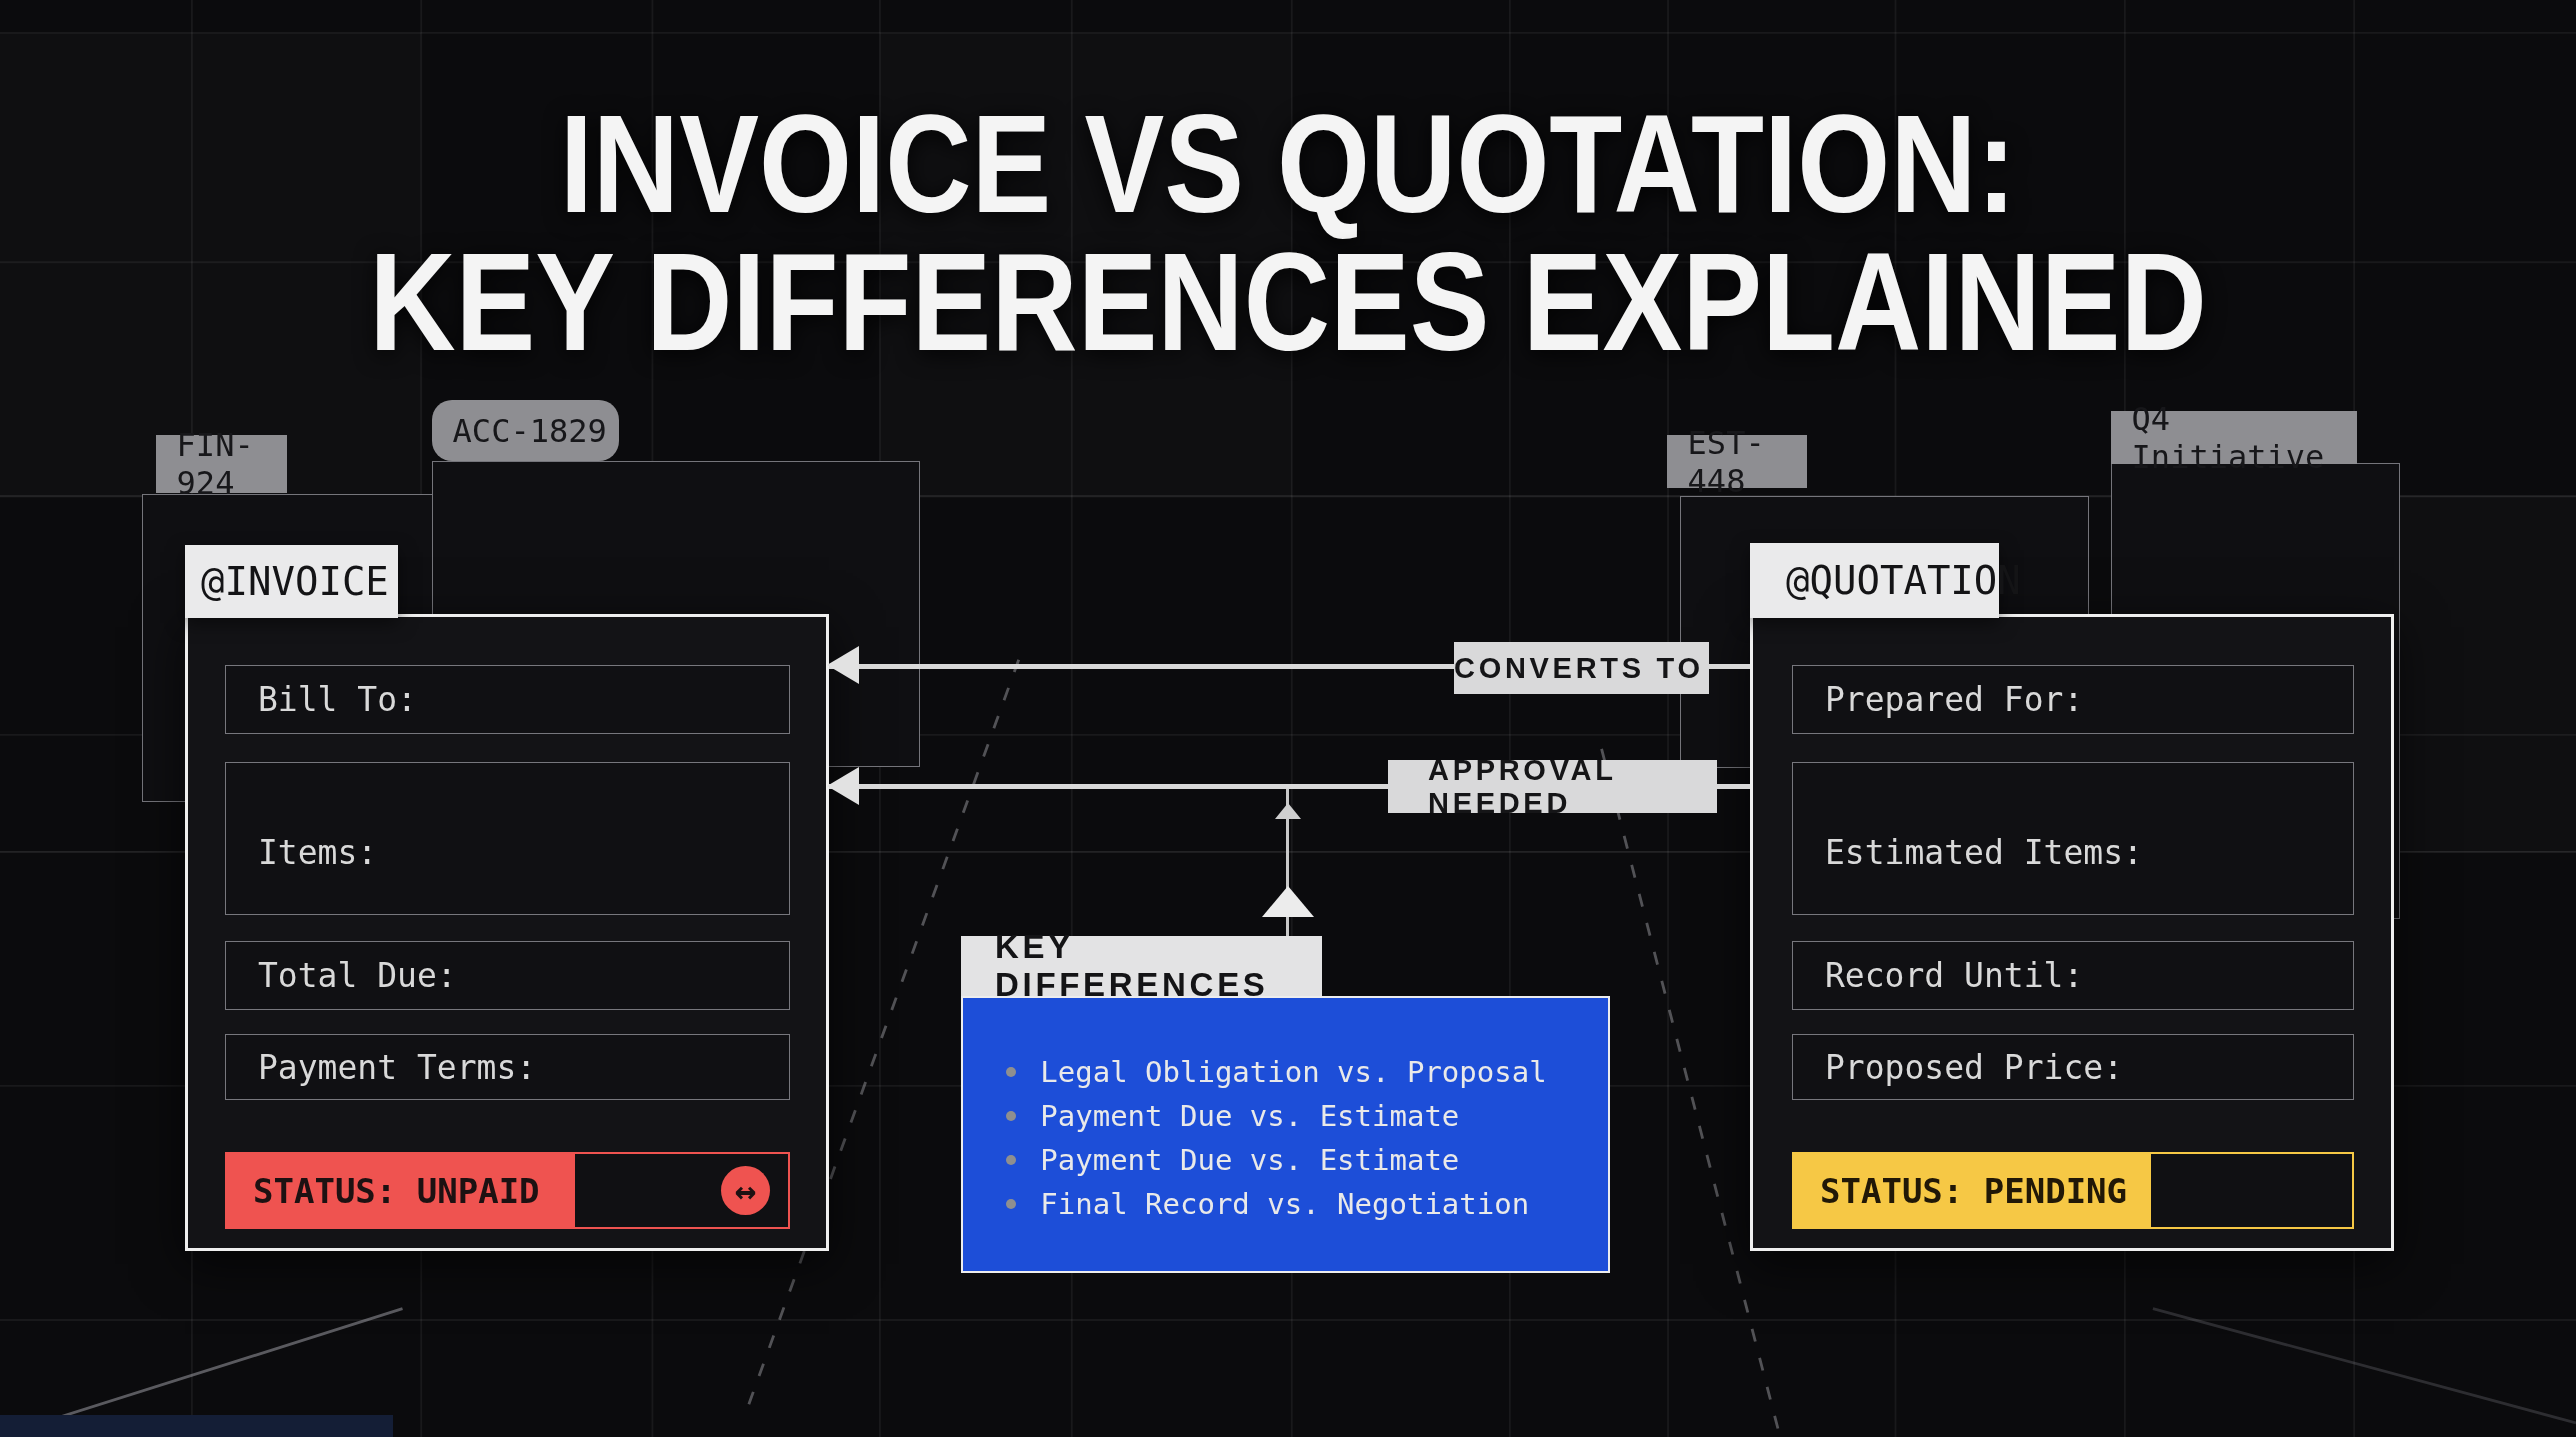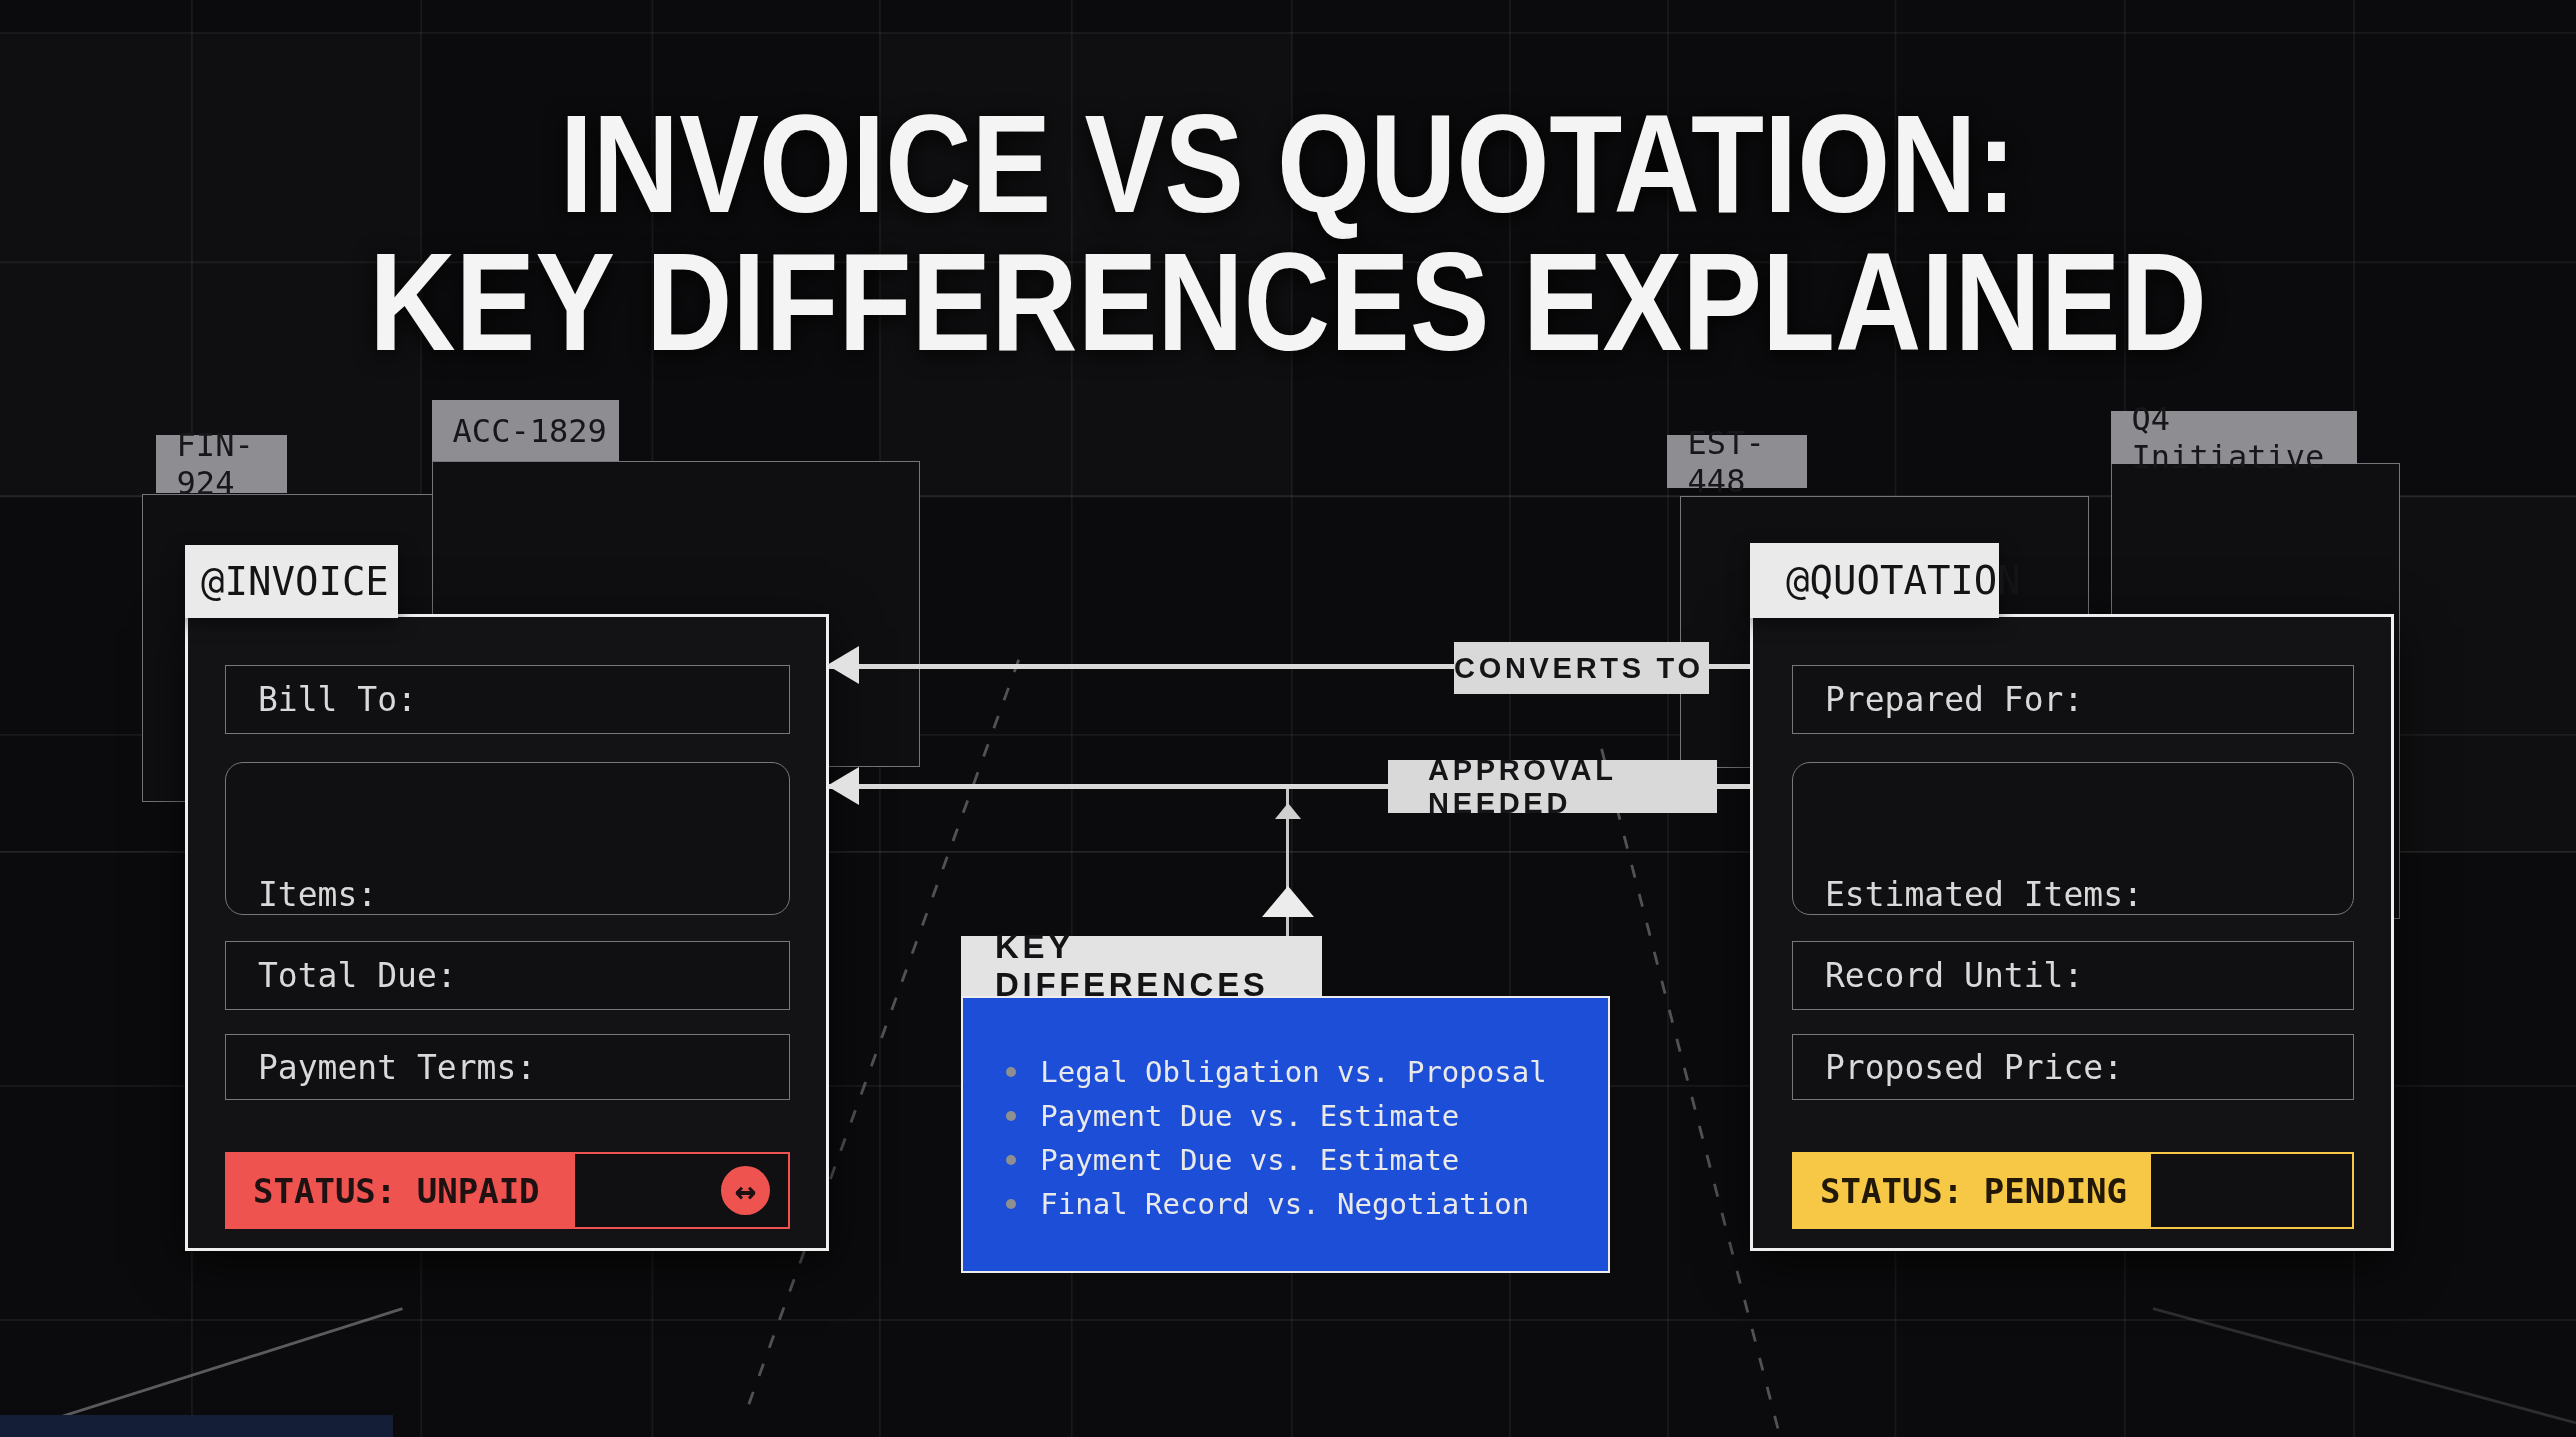--- a/index.html
+++ b/index.html
@@ -24,21 +24,21 @@
   
   .tag-white{position:absolute;z-index:55;background:#eaeaeb;color:#141416;
              font-size:39px;display:flex;align-items:center;padding-left:36px;
              box-sizing:border-box;box-shadow:0 5.6px 17px rgba(0,0,0,0.5);}
   
   .card{position:absolute;z-index:20;background:#131316;border:3.7px solid #efefef;
         box-sizing:border-box;box-shadow:0 13px 47px rgba(0,0,0,0.65);}
   .field{position:absolute;background:#101013;border:1.9px solid #77777d;
          box-sizing:border-box;color:#d9d9d9;font-size:33px;
          display:flex;align-items:center;padding-left:32px;}
-  .field.tall{align-items:flex-end;padding-top:28px;border-radius:18px;}
+  .field.tall{align-items:center;padding-top:28px;}
   
   .status-bar{position:absolute;box-sizing:border-box;overflow:hidden;}
   .status-fill{position:absolute;left:0;top:0;bottom:0;display:flex;align-items:center;
                padding-left:26px;font-size:34px;font-weight:bold;box-sizing:border-box;}
   .status-icon-circle{position:absolute;border-radius:50%;display:flex;
                       align-items:center;justify-content:center;}
   
   .conn-line{position:absolute;height:4.7px;background:#d9d9d9;z-index:40;}
   .arrow-left{position:absolute;width:0;height:0;z-index:41;
               border-top:19.7px solid transparent;border-bottom:19.7px solid transparent;
@@ -107,21 +107,21 @@
   <div class="accent-bar" style="left:0;top:1415px;width:393px;height:22.5px;"></div>
 
   <div class="title" style="top:94px;">INVOICE VS QUOTATION:</div>
   <div class="title" style="top:232px;">KEY DIFFERENCES EXPLAINED</div>
 
   <div class="ghost" style="left:142px;top:494px;width:476px;height:306px;"></div>
   <div class="ghost" style="left:432px;top:461px;width:486px;height:304px;"></div>
   <div class="tag-gray" style="left:156px;top:435px;width:131px;height:58px;">
     <span>FIN-924</span>
   </div>
-  <div class="tag-gray" style="left:432px;top:400px;width:187px;height:61px;">
+  <div class="tag-gray" style="left:432px;top:400px;width:187px;height:61px;border-radius:20px;">
     <span>ACC-1829</span>
   </div>
 
   <div class="card" style="left:185px;top:614px;width:644px;height:637px;">
     <div class="field" style="left:37px;top:48px;width:565px;height:69px;">
       <span>Bill To:</span>
     </div>
     <div class="field tall" style="left:37px;top:145px;width:565px;height:153px;">
       <span>Items:</span>
     </div>

